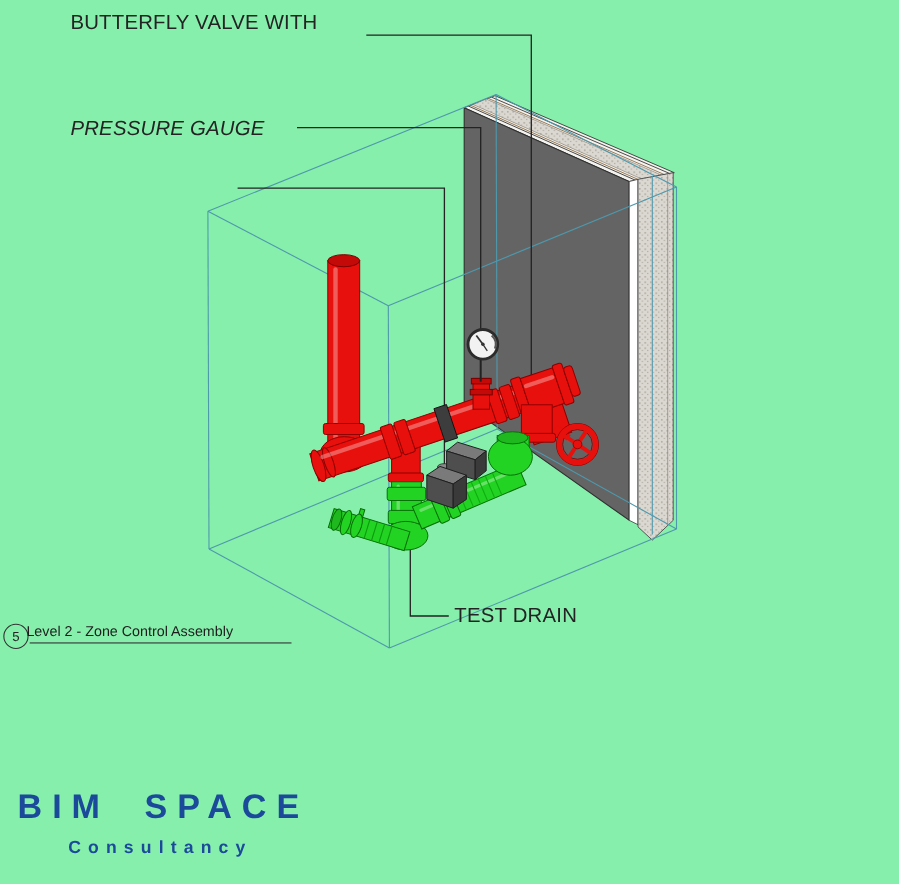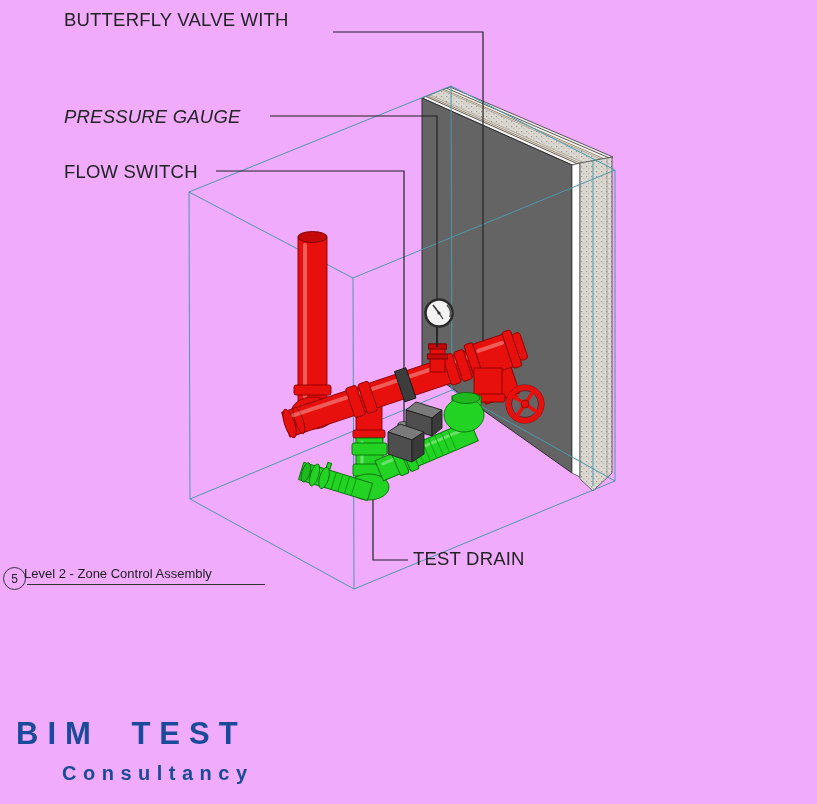--- a/index.html
+++ b/index.html
@@ -1,29 +1,29 @@
 <!DOCTYPE html>
 <html style="--pipe-red: #E8100C; --pipe-green: #23D323; --wall-gray: #646464; --wall-insulation: #DBD8D1; --section-box-cyan: #4E98AC; --annotation-black: #232323; --device-gray: #4E4E4E; --logo-blue: #1B4A9B;"><head>
 <meta charset="utf-8">
 <style>
   html,body{margin:0;padding:0;background:#fff;}
-  #sheet{position:relative;width:817px;height:804px;background:#f0abfc;overflow:hidden;
+  #sheet{position:relative;width:817px;height:804px;background:#86efac;overflow:hidden;
          font-family:"Liberation Sans", sans-serif;}
   svg{position:absolute;left:0;top:0;}
   .anno{position:absolute;color:var(--annotation-black);font-size:18.5px;line-height:24px;
         letter-spacing:.2px;white-space:nowrap;}
   #vp-title{position:absolute;left:0;top:563px;}
   #vp-circle{position:absolute;left:3px;top:4px;width:21px;height:21px;border:1px solid #333;
              border-radius:50%;font-size:12px;color:#222;display:flex;align-items:center;justify-content:center;}
   #vp-text{position:absolute;left:24px;top:3px;font-size:13px;color:#1d1d1d;white-space:nowrap;}
   #vp-underline{position:absolute;left:27px;top:21px;width:238px;border-top:1px solid #333;}
   #logo{position:absolute;left:0;top:716px;}
   #logo-brand{position:absolute;left:16px;top:0;font-size:31px;font-weight:bold;color:var(--logo-blue);
               letter-spacing:9px;word-spacing:14px;white-space:nowrap;}
-  #logo-tagline{position:absolute;left:62px;top:46px;font-size:20px;font-weight:bold;color:var(--logo-blue);
+  #logo-tagline{position:absolute;left:62px;top:46px;font-size:16px;font-weight:bold;color:var(--logo-blue);
                 letter-spacing:6.5px;white-space:nowrap;}
   .ln{stroke:var(--section-box-cyan);stroke-width:1;fill:none;}
   .leader{stroke:var(--annotation-black);stroke-width:1.2;fill:none;}
   .red{fill:var(--pipe-red);stroke:#8b0000;stroke-width:0.9;}
   .reddk{fill:#c40909;stroke:#7a0000;stroke-width:0.9;}
   .grn{fill:var(--pipe-green);stroke:#076d07;stroke-width:0.9;}
   .grndk{fill:#1fb81f;stroke:#076d07;stroke-width:0.9;}
   .hl{stroke:rgba(255,255,255,0.32);stroke-width:4;fill:none;stroke-linecap:round;}
 </style>
 </head>
@@ -203,29 +203,28 @@
     <line x1="439" y1="313" x2="433" y2="305" stroke="#333" stroke-width="1.6"></line>
     <line x1="439" y1="313" x2="443" y2="319" stroke="#333" stroke-width="1.2"></line>
     <circle cx="439" cy="313" r="1.6" fill="#333"></circle>
   </g>
 </svg>
 
   <div class="anno" style="left:64px;top:8px;">
     <div>BUTTERFLY VALVE WITH</div>
   </div>
   <div class="anno" style="left:64px;top:105px;font-style:italic;">PRESSURE GAUGE</div>
-  <div class="anno" style="left:64px;top:160px;">FLOW SWITCH</div>
   <div class="anno" style="left:413px;top:547px;text-align:right;">
     <div>TEST DRAIN</div>
   </div>
 
   <div id="vp-title">
     <div id="vp-circle">5</div>
     <div id="vp-text">Level 2 - Zone Control Assembly</div>
     <div id="vp-underline"></div>
   </div>
 
   <div id="logo">
-    <div id="logo-brand">BIM TEST</div>
+    <div id="logo-brand">BIM SPACE</div>
     <div id="logo-tagline">Consultancy</div>
   </div>
 
 </div>
 
 </body></html>

